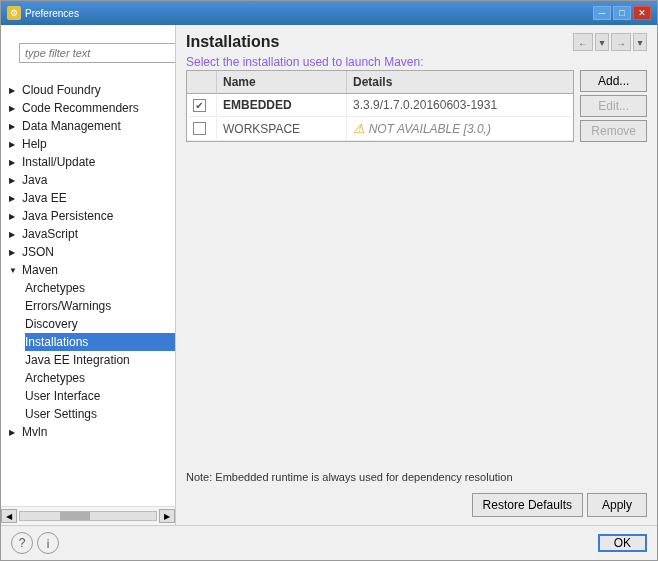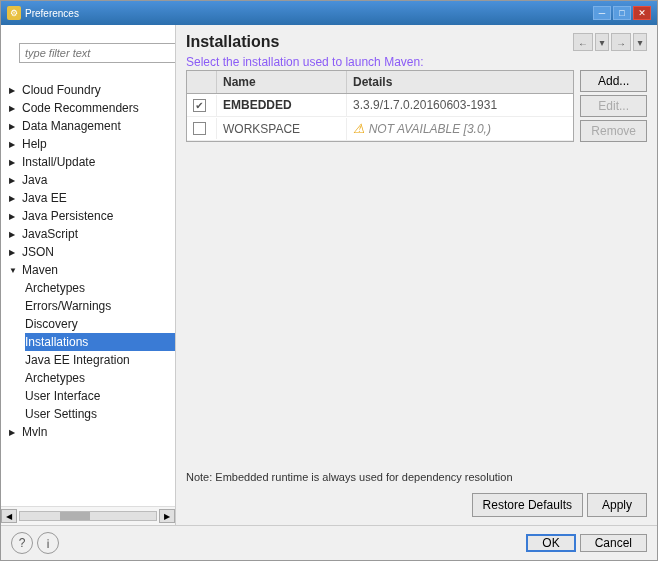--- a/index.html
+++ b/index.html
@@ -545,16 +545,15 @@
     </div>
   </div>
 
   <div class="bottom-bar">
     <div class="bottom-left">
       <div class="help-icon">?</div>
       <div class="help-icon">ℹ</div>
     </div>
     <div class="bottom-right">
       <button class="bottom-btn primary">OK</button>
-      <button class="bottom-btn">Cancel</button>
     </div>
   </div>
 </div>
 
 </body></html>

